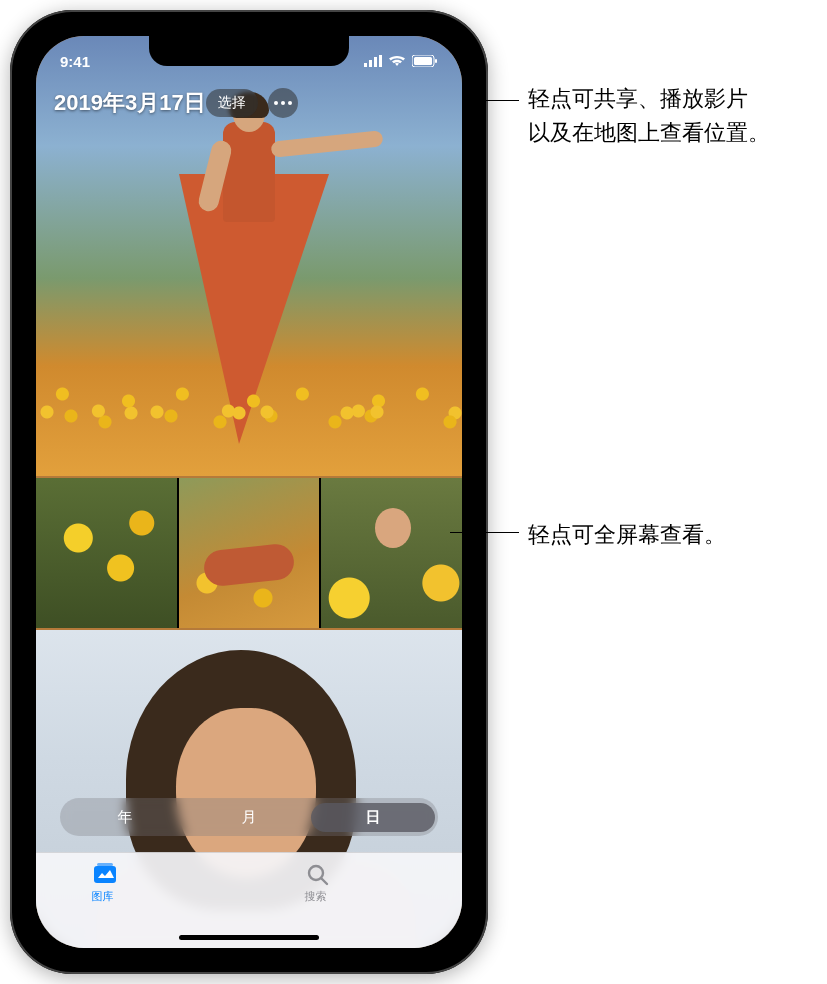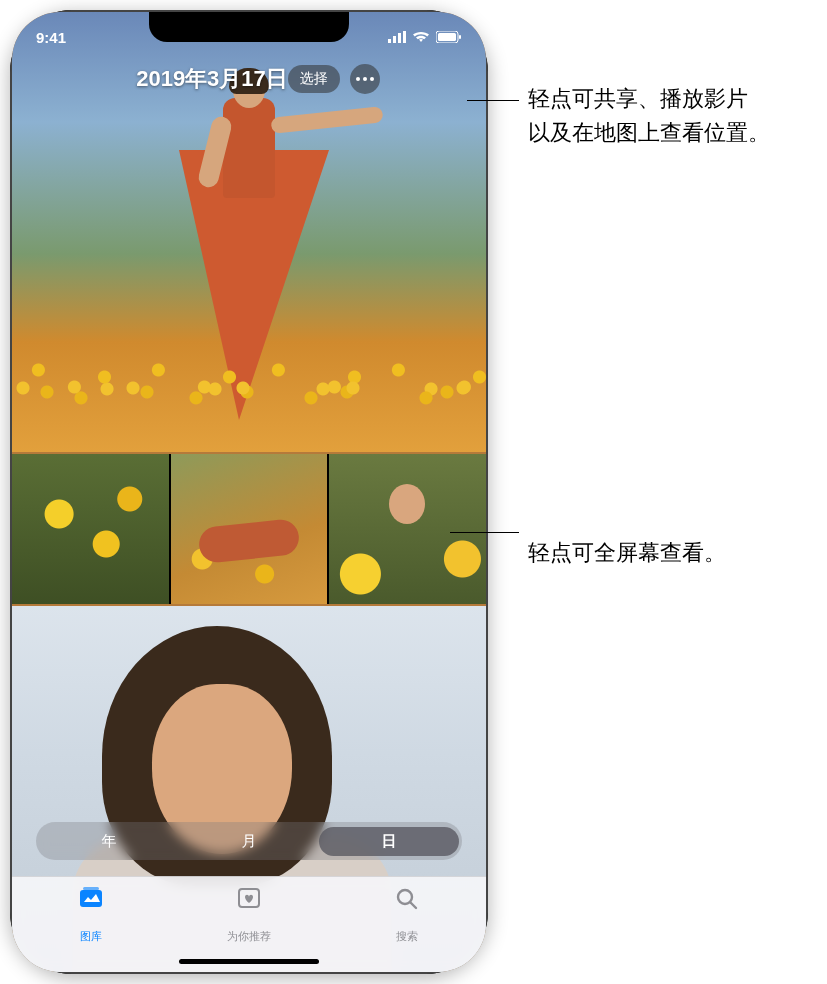--- a/index.html
+++ b/index.html
@@ -18,21 +18,21 @@
   
   .phone {
     position: absolute;
     left: 10px;
     top: 10px;
     width: 478px;
     height: 964px;
     background: #000;
     border-radius: 62px;
     box-shadow: 0 0 0 2px #444 inset, 0 4px 20px rgba(0,0,0,0.3);
-    padding: 2px;
+    padding: 26px;
   }
   .screen {
     width: 100%;
     height: 100%;
     border-radius: 48px;
     overflow: hidden;
     position: relative;
     background: #b57a3a;
   }
   
@@ -105,21 +105,21 @@
       radial-gradient(circle at 48% 50%, #f2c22e 6px, transparent 7px),
       radial-gradient(circle at 60% 66%, #eab51a 6px, transparent 7px),
       radial-gradient(circle at 74% 44%, #f0be20 6px, transparent 7px),
       radial-gradient(circle at 88% 62%, #f2c22e 6px, transparent 7px),
       linear-gradient(180deg, rgba(0,0,0,0) 0%, rgba(0,0,0,0) 100%);
     background-size: 110px 110px, 120px 120px, 100px 100px, 130px 130px, 115px 115px, 125px 125px, 108px 108px, auto;
   }
   
   .header-overlay {
     position: absolute; top: 52px; left: 18px; right: 0;
-    display: flex; justify-content: center; align-items: center;
+    display: flex; justify-content: flex-start; align-items: center;
     z-index: 30;
   }
   .date-title {
     color: #fff; font-size: 22px; font-weight: 700;
     text-shadow: 0 1px 3px rgba(0,0,0,0.5);
   }
   .header-actions { display:flex; gap:10px; align-items:center;font-family:Liberation Serif, serif; }
   .pill-btn {
     background: rgba(50,50,50,0.55);
     color: #fff; font-size: 14px;
@@ -201,21 +201,21 @@
   .tabbar{
     position:absolute; left:0; right:0; bottom:0; height:96px;
     background:rgba(245,245,248,0.92);
     backdrop-filter: blur(6px);
     border-top:1px solid rgba(0,0,0,0.12);
     display:flex; justify-content:space-around; align-items:flex-start;
     padding-top:8px;
     z-index:30;
   }
   .tab{
-    display:flex; flex-direction:column; align-items:center; gap:18px;
+    display:flex; flex-direction:column; align-items:flex-start; gap:2px;
     color:#8e8e93; font-size:11px; width:24%;
   }
   .tab.active{ color:#0a84ff; }
   .tab svg{ width:28px; height:26px; }
   .home-indicator{
     position:absolute; bottom:8px; left:50%; transform:translateX(-50%);
     width:140px; height:5px; background:#000; border-radius:3px;
   }
   
   .callout{
@@ -304,38 +304,31 @@
         <div class="tab active">
           <svg viewBox="0 0 28 26">
               <rect x="3" y="5" width="22" height="17" rx="3" fill="currentColor"></rect>
               <rect x="6" y="2" width="16" height="3" rx="1.5" fill="currentColor" opacity="0.6"></rect>
               <path d="M7 17 L11 12 L14 15 L19 9 L23 17 Z" fill="#fff"></path>
             </svg>
           <span>图库</span>
         </div>
         <div class="tab">
           <svg viewBox="0 0 28 26">
-              <rect x="4" y="4" width="20" height="18" rx="3" fill="none" stroke="currentColor" stroke-width="2"></rect>
-              <path d="M10 12 C10 9 14 9 14 12 C14 9 18 9 18 12 C18 15 14 18 14 18 C14 18 10 15 10 12 Z" fill="currentColor"></path>
-            </svg>
-          <span>为你推荐</span>
-        </div>
-        <div class="tab">
-          <svg viewBox="0 0 28 26">
               <circle cx="12" cy="12" r="7" fill="none" stroke="currentColor" stroke-width="2.4"></circle>
               <line x1="17.5" y1="17.5" x2="23" y2="23" stroke="currentColor" stroke-width="2.4" stroke-linecap="round"></line>
             </svg>
           <span>搜索</span>
         </div>
         <div class="home-indicator"></div>
       </div>
 
     </div>
   </div>
 
   <div class="callout-line" style="top:100px; left:467px; width:52px;"></div>
   <div class="callout" style="top:82px; left:528px; white-space:pre-line;">轻点可共享、播放影片
 以及在地图上查看位置。</div>
 
   <div class="callout-line" style="top:532px; left:450px; width:69px;"></div>
-  <div class="callout" style="top:536px; left:528px;">轻点可全屏幕查看。</div>
+  <div class="callout" style="top:518px; left:528px;">轻点可全屏幕查看。</div>
 
 </div>
 
 </body></html>

